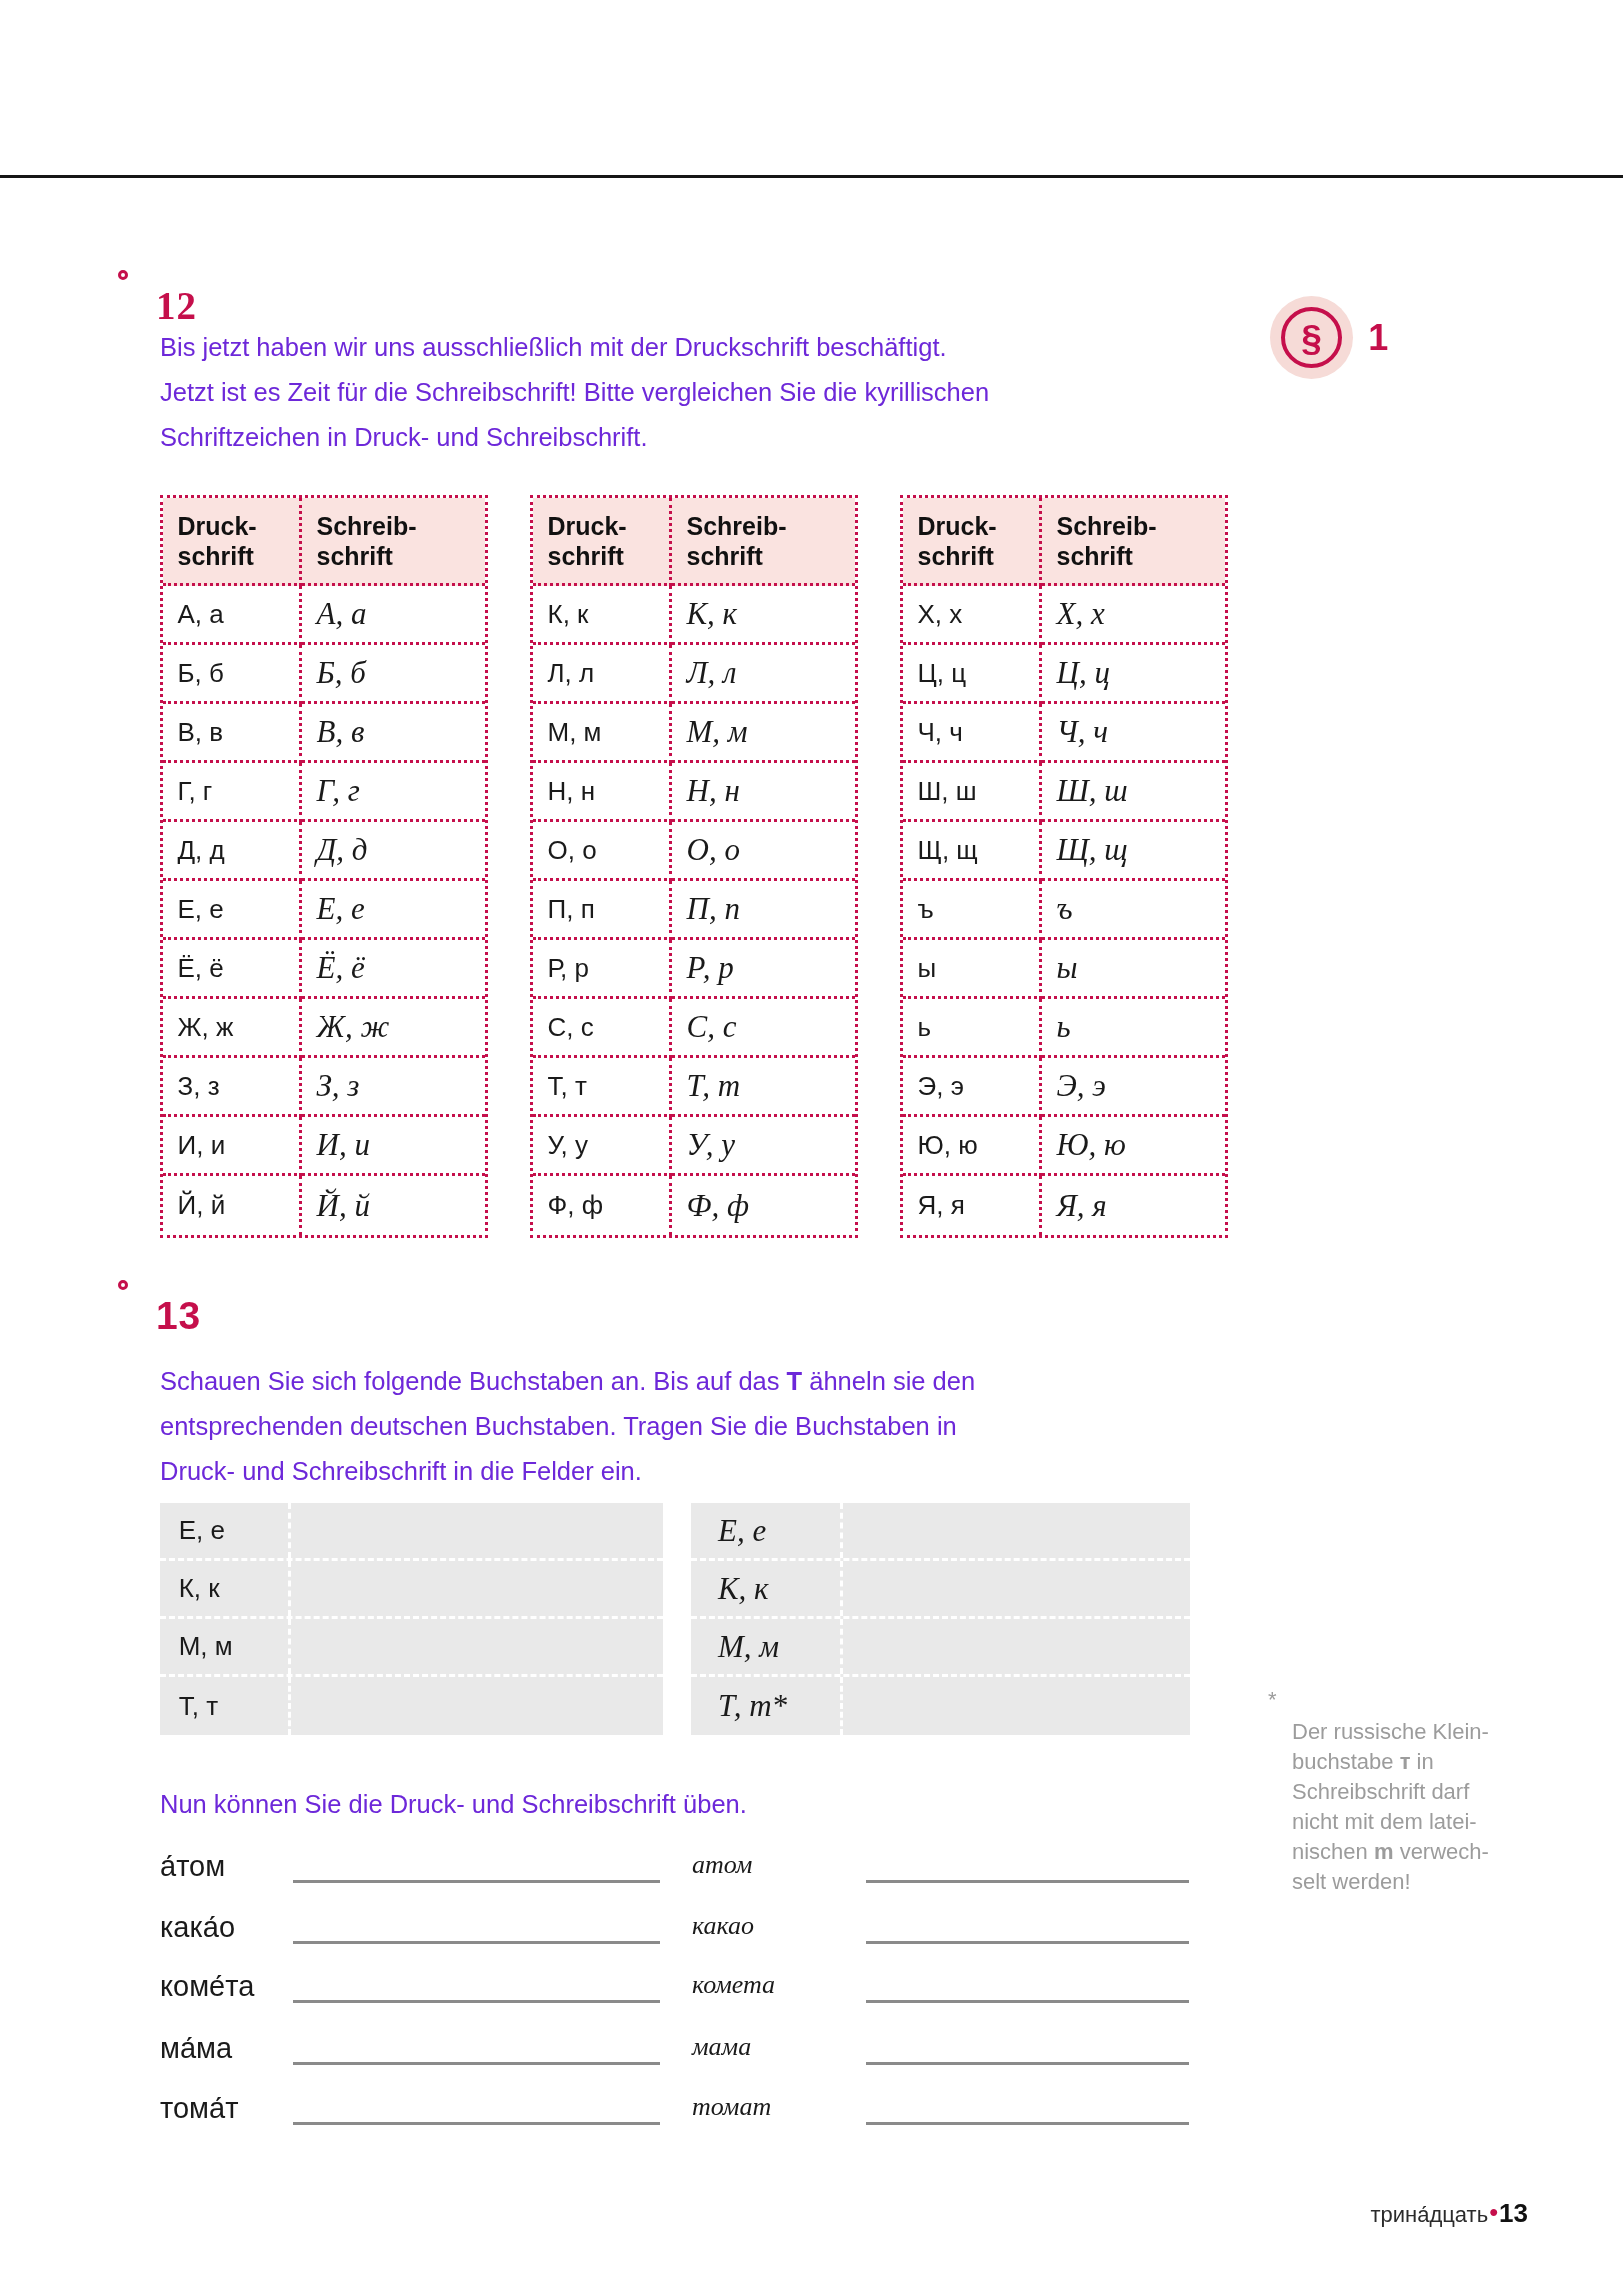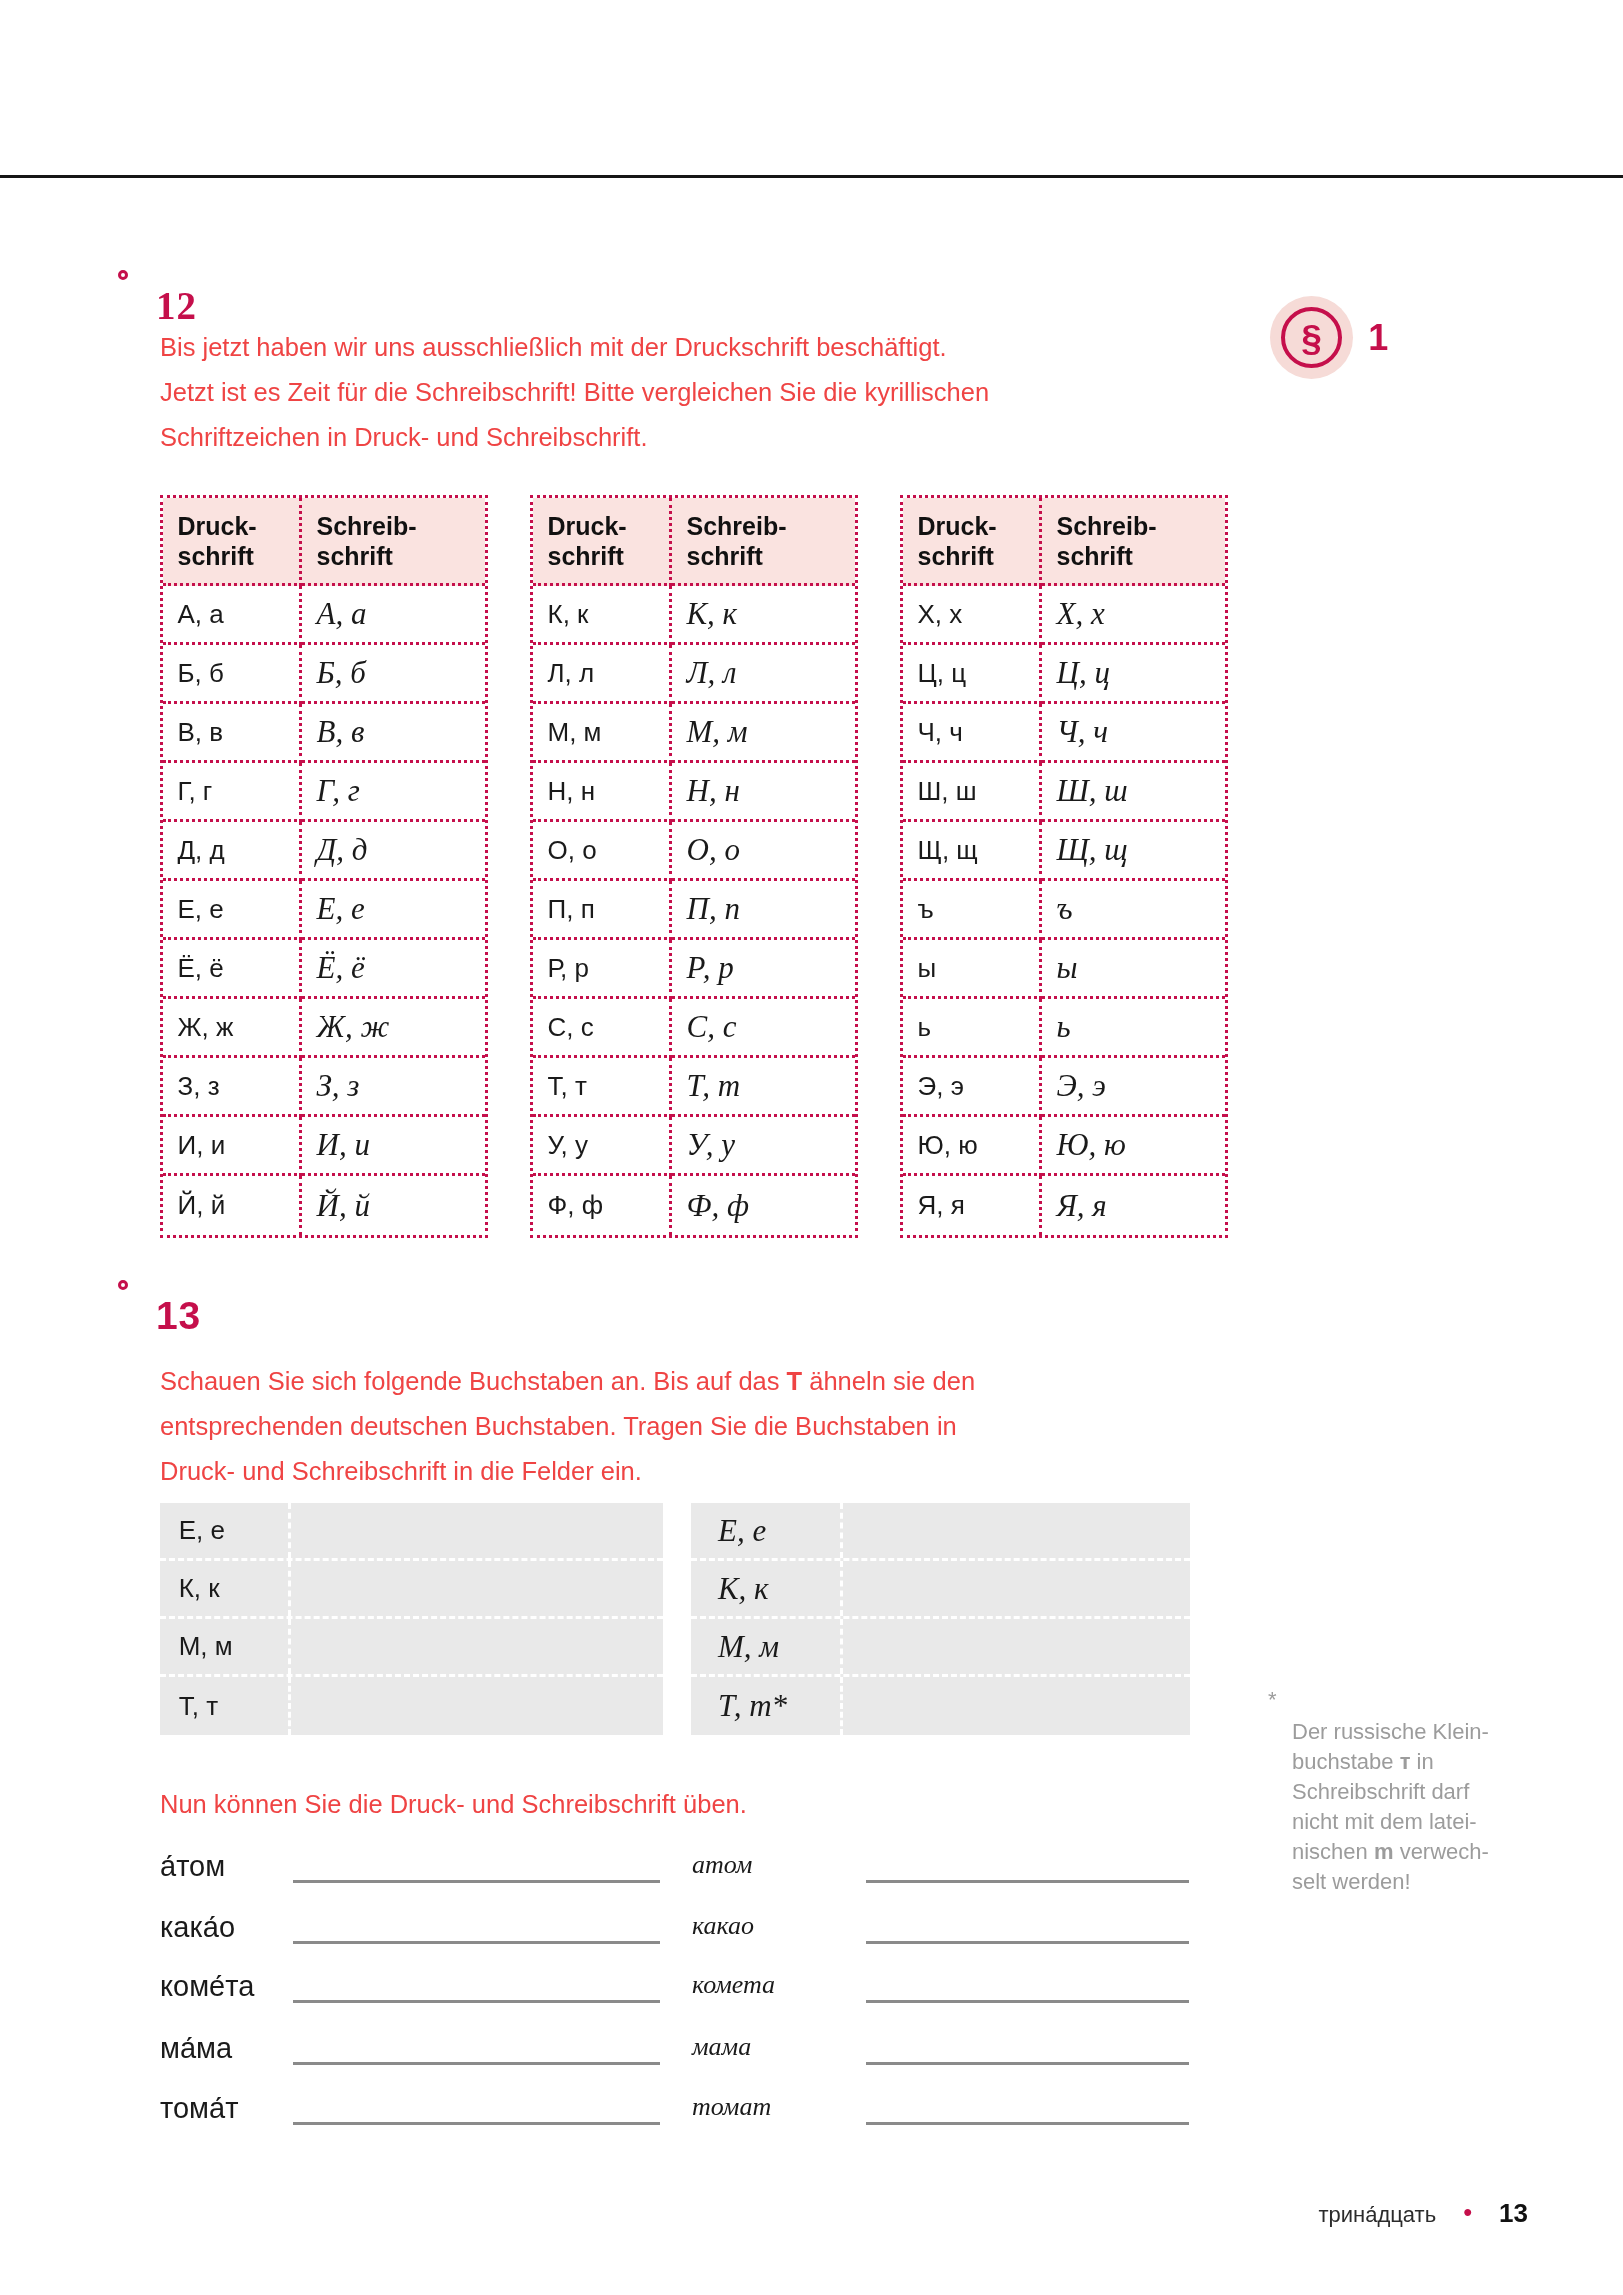--- a/index.html
+++ b/index.html
@@ -18,21 +18,21 @@
     font-family:"Liberation Sans",sans-serif;color:var(--ink);overflow:hidden;
   }
   .top-rule{position:absolute;left:0;top:175px;width:1623px;height:3.4px;background:#161616;}
 
   
   .ex-ring{position:absolute;width:10.2px;height:10.2px;border:3.4px solid var(--accent);border-radius:50%;}
   .ex-num{position:absolute;color:var(--accent);font-weight:bold;font-size:39px;line-height:1;letter-spacing:0.9px;}
 
   .para{
     position:absolute;left:160px;width:1080px;
-    font-size:25.5px;line-height:45px;white-space:pre-line;color:#ef4444;
+    font-size:25.5px;line-height:45px;white-space:pre-line;color:#6d28d9;
   }
   .para b{font-weight:bold;}
 
   
   .gram-badge{position:absolute;left:1270px;top:296px;display:flex;align-items:center;gap:15.3px;}
   .halo{width:83px;height:83px;border-radius:50%;background:var(--halo);display:flex;align-items:center;justify-content:center;}
   .gring{width:61px;height:61px;border:4.3px solid var(--accent);border-radius:50%;display:flex;align-items:center;justify-content:center;}
   .gring span{color:var(--accent);font-size:37px;font-weight:bold;line-height:1;transform:translateY(0.9px);}
   .gnum{color:var(--accent);font-size:36px;font-weight:bold;line-height:1;}
 
@@ -75,21 +75,21 @@
   
   .footnote{
     position:absolute;left:1268px;top:1687px;width:281px;
     color:var(--footgray);font-size:22px;line-height:30px;
     padding-left:24px;white-space:pre-line;
   }
   .footnote .fn-marker{position:absolute;left:0;top:-1.7px;font-size:22px;}
   .footnote b{font-weight:bold;}
 
   
-  .footer{position:absolute;right:95px;top:2198px;display:flex;align-items:baseline;gap:27px;}
+  .footer{position:absolute;right:95px;top:2198px;display:flex;align-items:baseline;gap:1px;}
   .footer .f-word{font-size:22px;color:#2b2b2b;}
   .footer .f-dot{color:var(--accent);font-size:25.5px;transform:translateY(-0.9px);}
   .footer .f-page{font-size:26px;font-weight:bold;color:#111;}
 </style>
 </head>
 <body>
 
 <div class="page">
 
   <div class="top-rule"></div>

